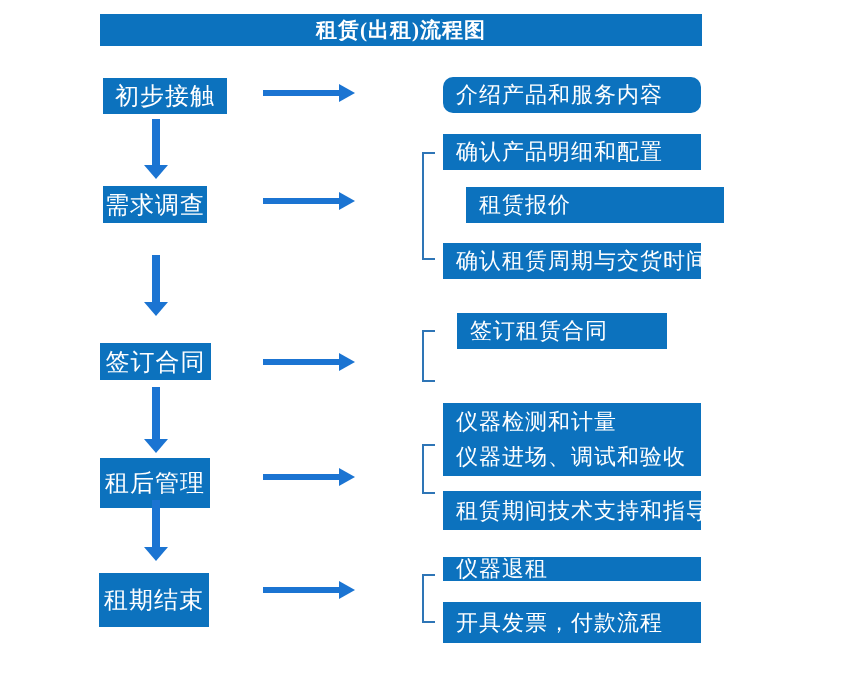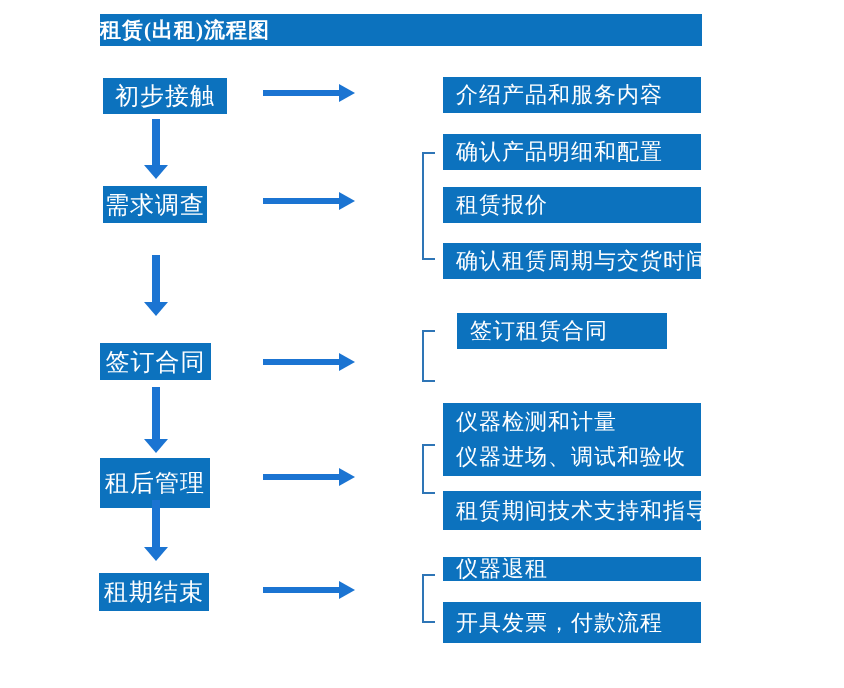--- a/index.html
+++ b/index.html
@@ -11,21 +11,21 @@
     overflow: hidden;
     font-family: "Liberation Serif", "DejaVu Serif", serif;
   }
   .title-bar {
     position: absolute;
     left: 100px; top: 14px; width: 602px; height: 32px;
     background: var(--box-blue, #0c72be);
     color: #ffffff;
     font-weight: bold;
     font-size: 21px;
-    display: flex; align-items: center; 
+    display: flex; align-items: center; justify-content: center;
     letter-spacing: 1px;
   }
   .box {
     position: absolute;
     background: var(--box-blue, #0c72be);
     color: #ffffff;
     font-weight: normal;
     display: flex; align-items: center;
     box-sizing: border-box;
     white-space: nowrap;
@@ -86,21 +86,21 @@
   </div>
   <div class="box stage-box" style="left:103px; top:186px; width:104px; height:37px;">
     <span>需求调查</span>
   </div>
   <div class="box stage-box" style="left:100px; top:343px; width:111px; height:37px;">
     <span>签订合同</span>
   </div>
   <div class="box stage-box" style="left:100px; top:458px; width:110px; height:50px;">
     <span>租后管理</span>
   </div>
-  <div class="box stage-box" style="left:99px;  top:573px; width:110px; height:38px;">
+  <div class="box stage-box" style="left:99px;  top:573px; width:110px; height:54px;">
     <span>租期结束</span>
   </div>
 
   <div class="v-arrow" style="left:144px; top:119px; height:60px;">
     <span class="shaft"></span>
     <span class="head"></span>
   </div>
   <div class="v-arrow" style="left:144px; top:255px; height:61px;">
     <span class="shaft"></span>
     <span class="head"></span>
@@ -133,27 +133,27 @@
   <div class="h-arrow" style="left:263px; top:581px;">
     <span class="shaft"></span>
     <span class="head"></span>
   </div>
 
   <div class="bracket" style="left:422px; top:152px; height:108px;"></div>
   <div class="bracket" style="left:422px; top:330px; height:52px;"></div>
   <div class="bracket" style="left:422px; top:444px; height:50px;"></div>
   <div class="bracket" style="left:422px; top:574px; height:49px;"></div>
 
-  <div class="box output-box" style="left:443px; top:77px;  width:258px; height:36px;">
+  <div class="box output-box" style="left:443px; top:77px;  width:258px; height:36px;border-radius:10px;">
     <span>介绍产品和服务内容</span>
   </div>
   <div class="box output-box" style="left:443px; top:134px; width:258px; height:36px;">
     <span>确认产品明细和配置</span>
   </div>
-  <div class="box output-box" style="left:443px; top:187px; width:258px; height:36px;">
+  <div class="box output-box" style="left:466px; top:187px; width:258px; height:36px;">
     <span>租赁报价</span>
   </div>
   <div class="box output-box" style="left:443px; top:243px; width:258px; height:36px;">
     <span>确认租赁周期与交货时间</span>
   </div>
   <div class="box output-box" style="left:457px; top:313px; width:210px; height:36px;">
     <span>签订租赁合同</span>
   </div>
   <div class="box output-box" style="left:443px; top:363px; width:258px; height:38px;margin-top:40px;">
     <span>仪器检测和计量</span>

